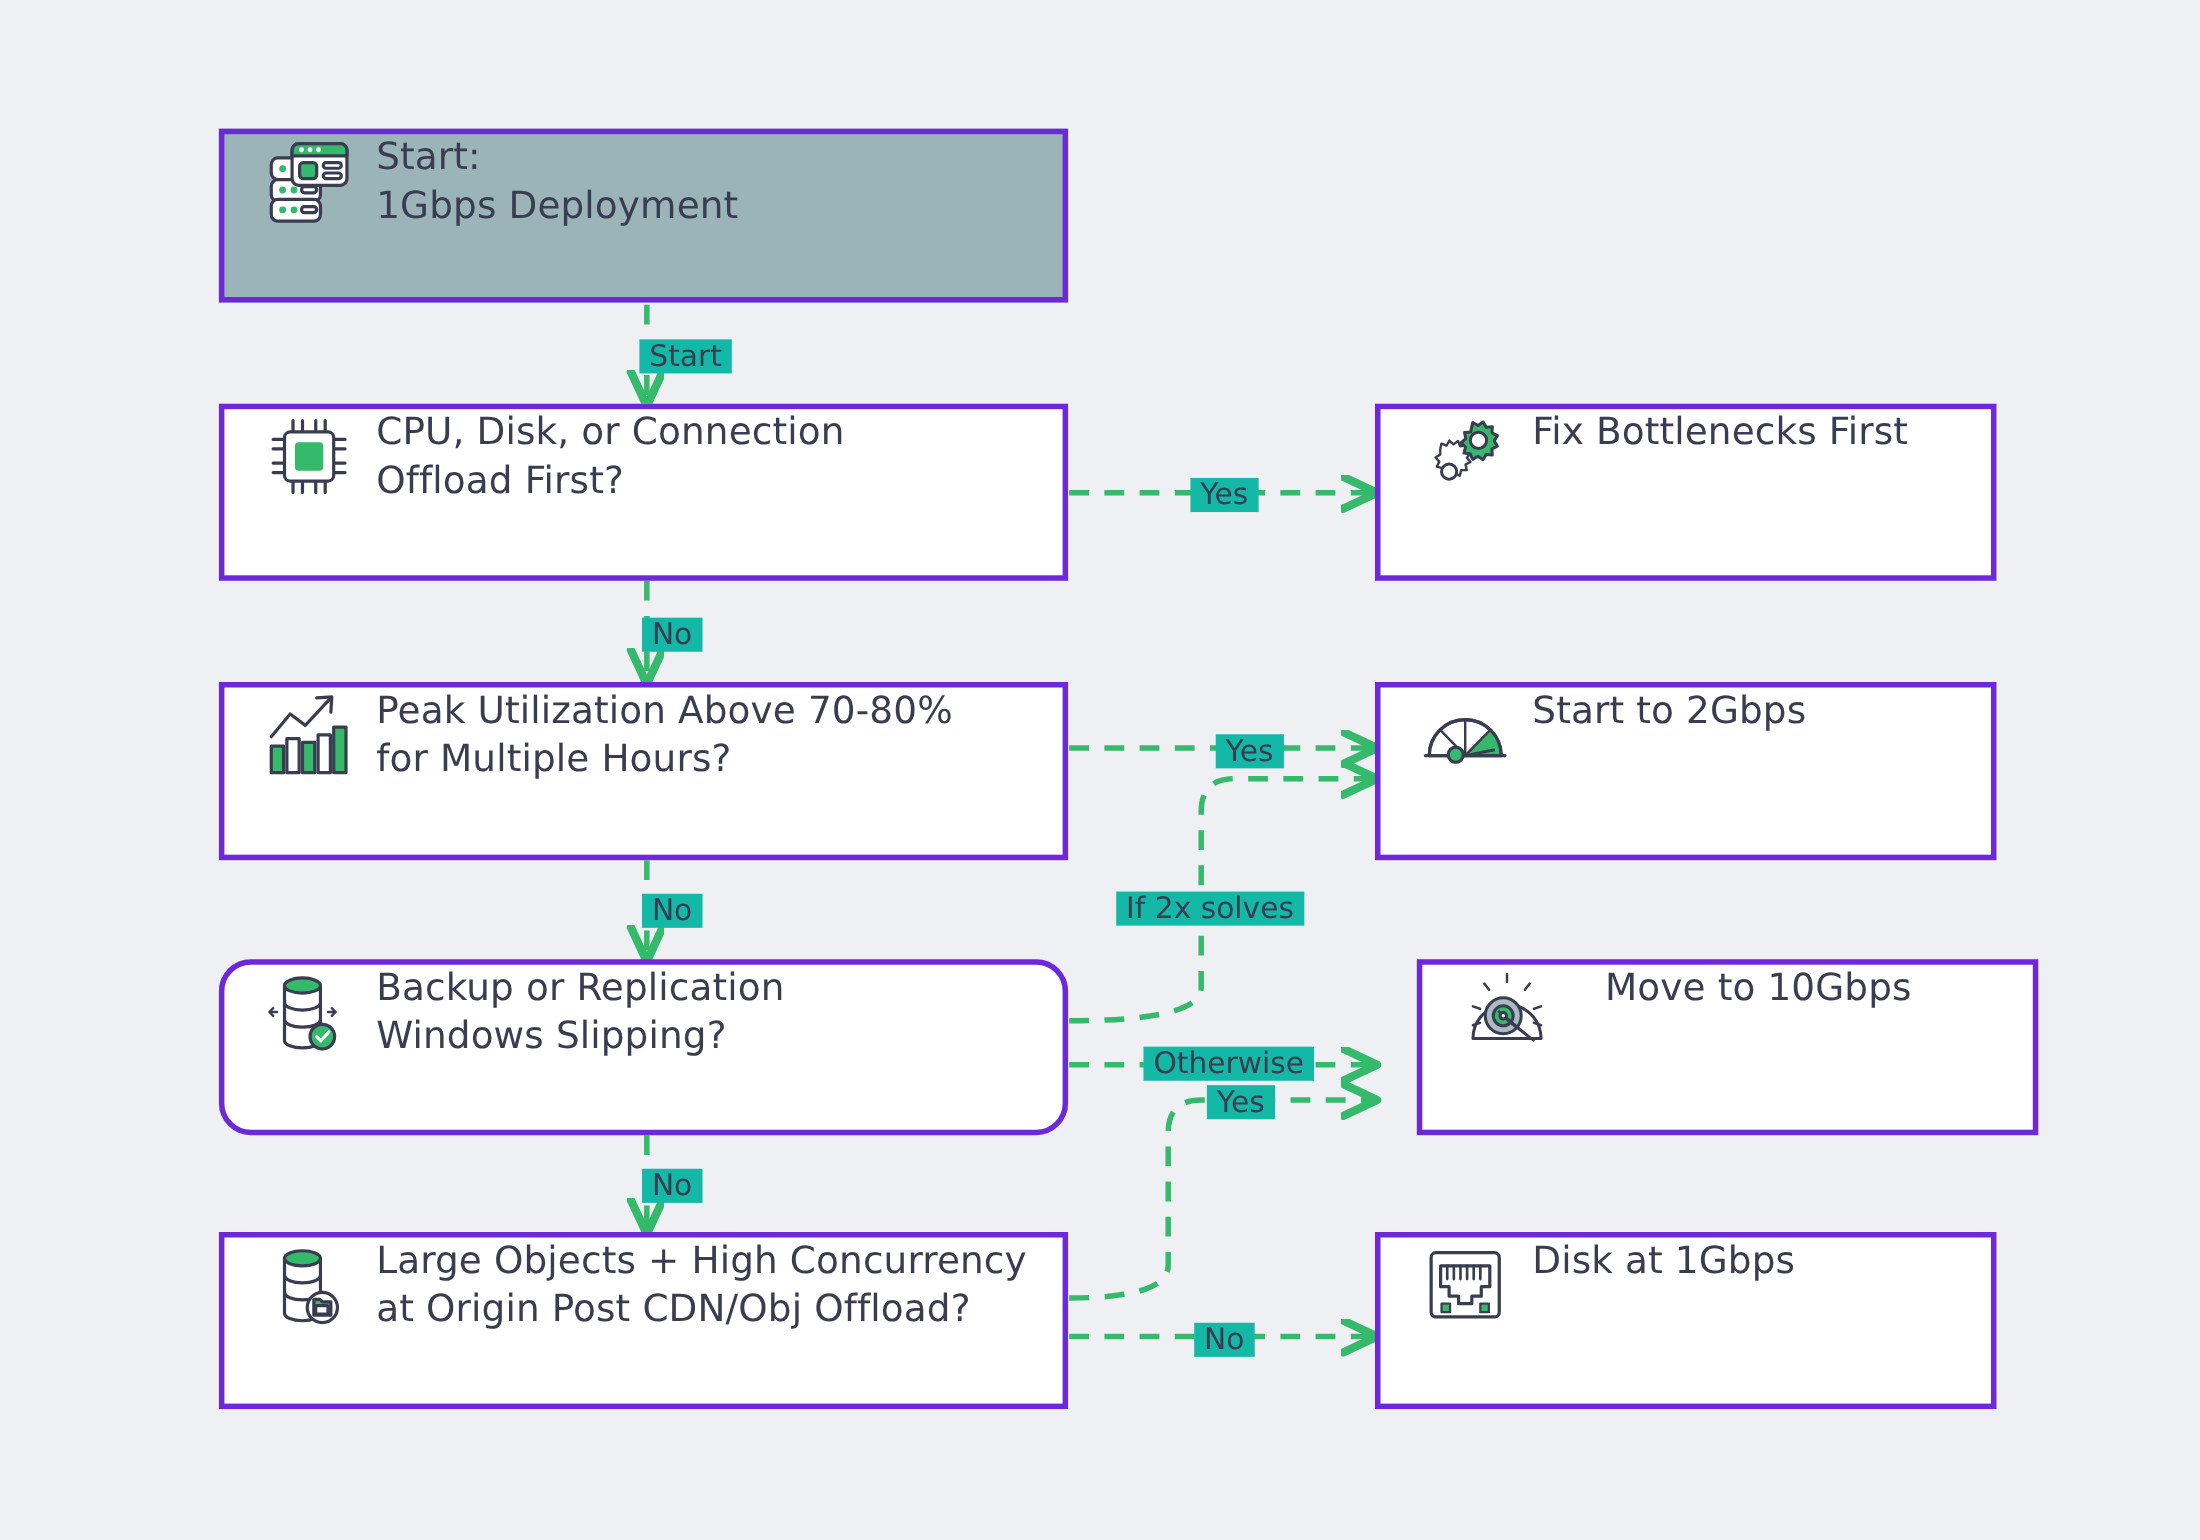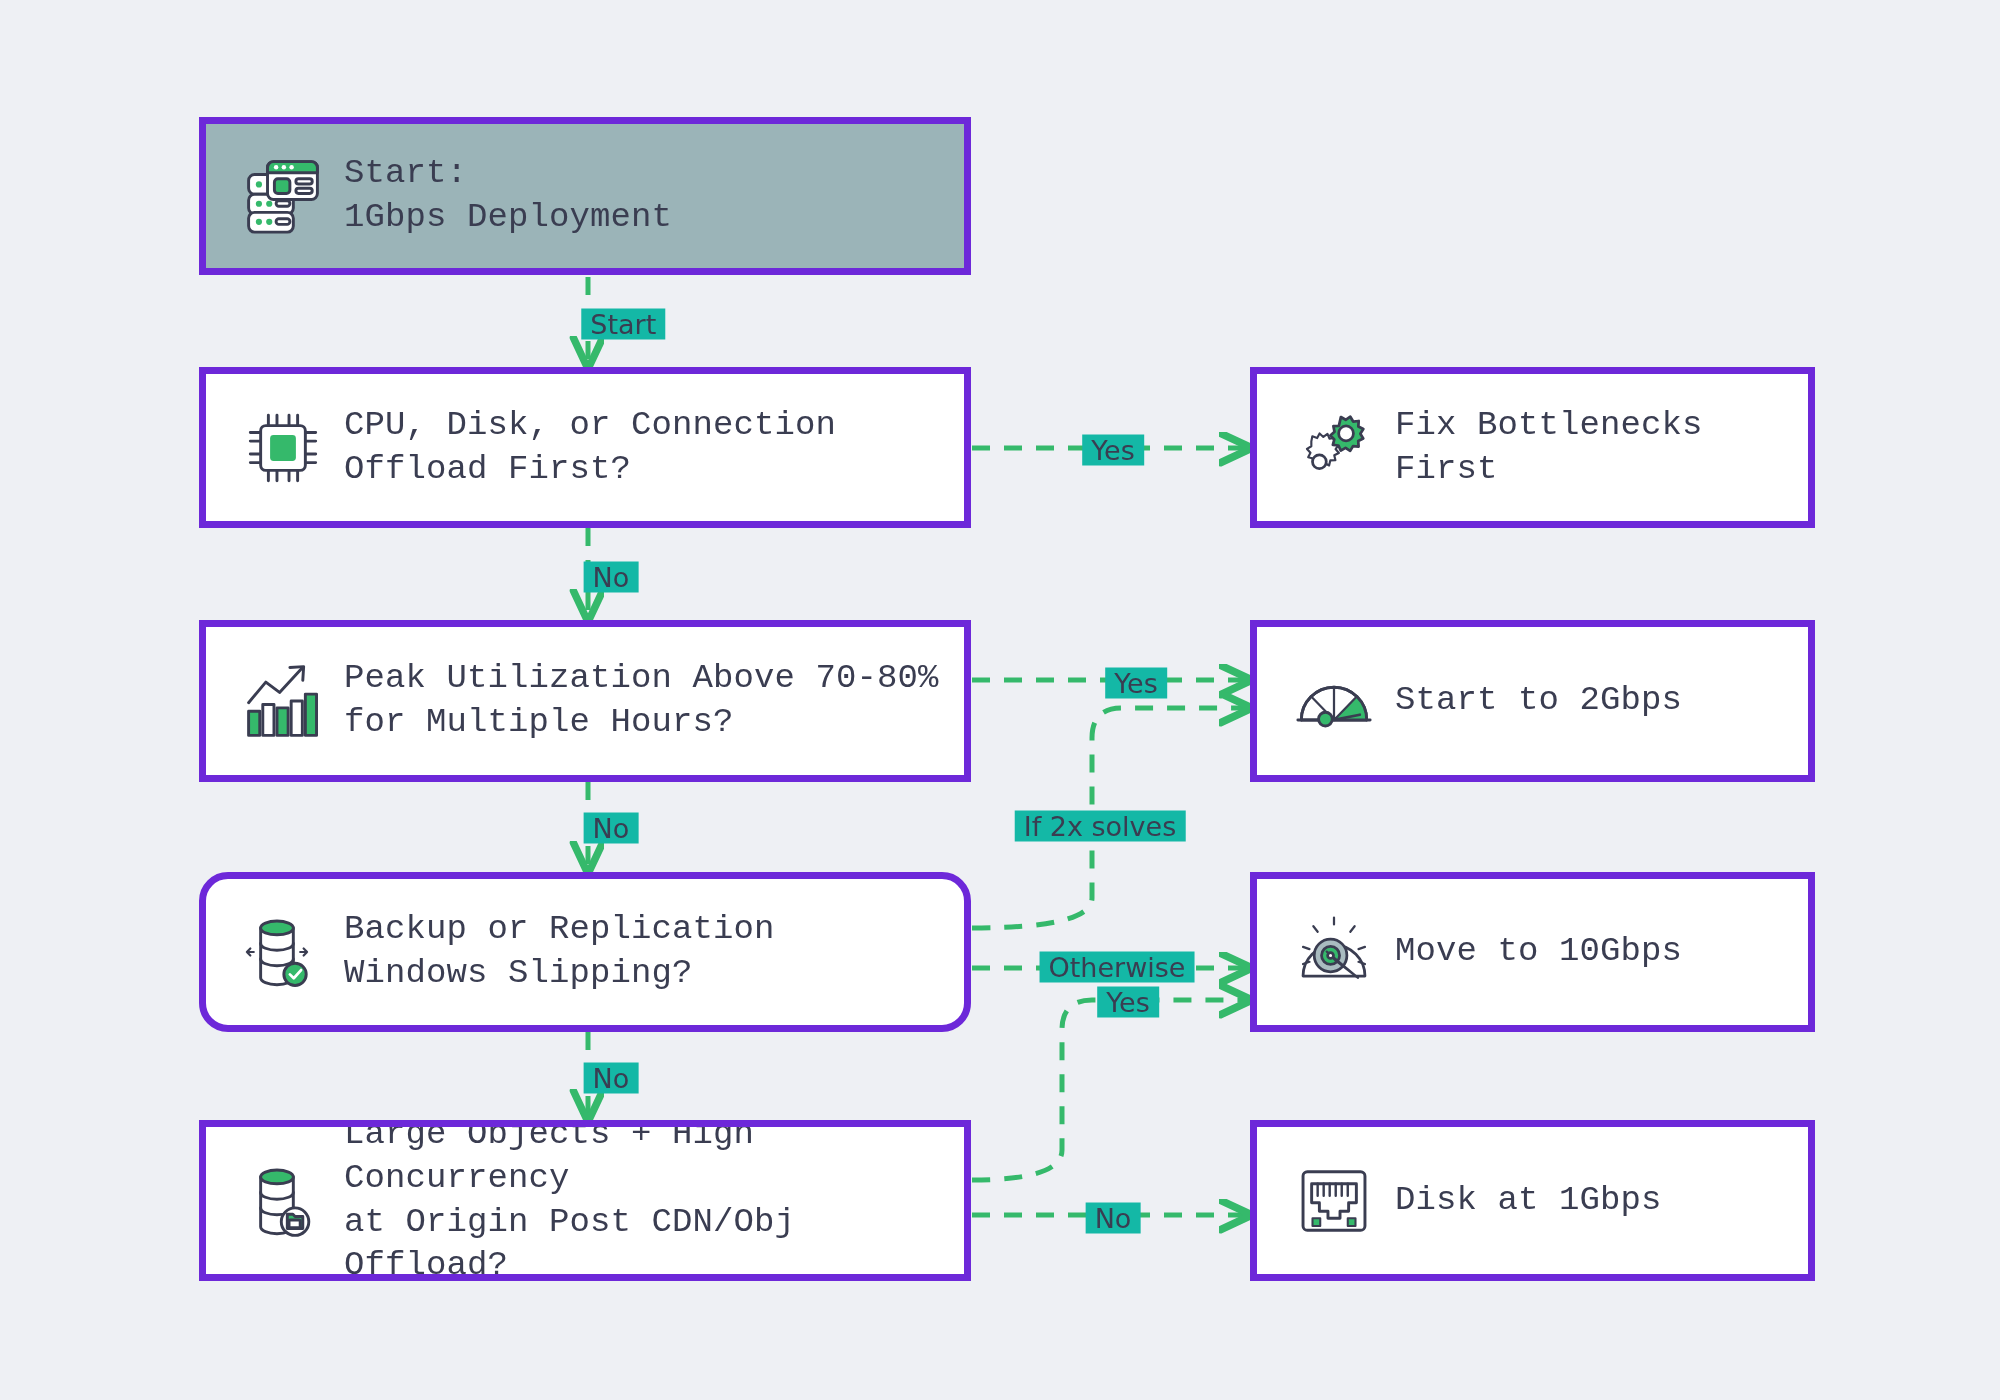--- a/index.html
+++ b/index.html
@@ -9,25 +9,24 @@
     font-family:"DejaVu Sans","Liberation Sans",sans-serif;
     overflow:hidden;
   }
   #stage{position:relative;width:2000px;height:1400px;}
   svg#edges{position:absolute;left:0;top:0;width:2000px;height:1400px;}
 
   .node{
     position:absolute;
     box-sizing:border-box;
     background:#ffffff;
-    border:7px solid #6d28d9;
+    border:5px solid #6d28d9;
     display:flex;
-    align-items:center;
+    align-items:flex-start;
     overflow:hidden;
-    font-family:Liberation Mono, monospace;
   }
   .node.start{background:#9bb4b8;}
   .node .ico{
     flex:0 0 auto;
     width:86px;height:86px;
     margin-left:34px;margin-right:18px;
     display:flex;align-items:center;justify-content:center;
   }
   .node .ico svg{width:86px;height:86px;display:block;}
   .node .txt{
@@ -195,21 +194,21 @@
           <path d="M70,50 h8 M78,50 l-4,-4 M78,50 l-4,4" fill="none" stroke-width="2.6"></path>
           <circle cx="64" cy="76" r="13" fill="#35b96b"></circle>
           <path d="M58,76 l4.5,4.5 L71,71" fill="none" stroke="#fff" stroke-width="3.2"></path>
         </g>
       </svg>
     </span>
     <span class="txt">Backup or Replication
 Windows Slipping?</span>
   </div>
 
-  <div class="node" style="left:1250px;top:872px;width:565px;height:160px;">
+  <div class="node" style="left:1288px;top:872px;width:565px;height:160px;gap:28px;">
     <span class="ico">
       <svg viewBox="0 0 100 100">
         <g stroke="#3a3d51" stroke-width="3.2" stroke-linejoin="round" stroke-linecap="round">
           <path d="M14,78 A36,36 0 1 1 86,78 Z" fill="#fff"></path>
           <path d="M50,10 v8 M26,20 l5,6.5 M74,20 l-5,6.5 M14,44 l7.5,2.6 M86,44 l-7.5,2.6 M14,64 l7.5,-2.6 M86,64 l-7.5,-2.6" stroke-width="2.6"></path>
           <circle cx="46" cy="54" r="19" fill="#a9bcc0"></circle>
           <circle cx="46" cy="54" r="10.5" fill="#35b96b"></circle>
           <path d="M41.5,49.5 L78,80 L52,60 Z" fill="#35b96b" stroke-width="2.6"></path>
           <circle cx="46" cy="54" r="3.4" fill="#ffffff"></circle>
         </g>

